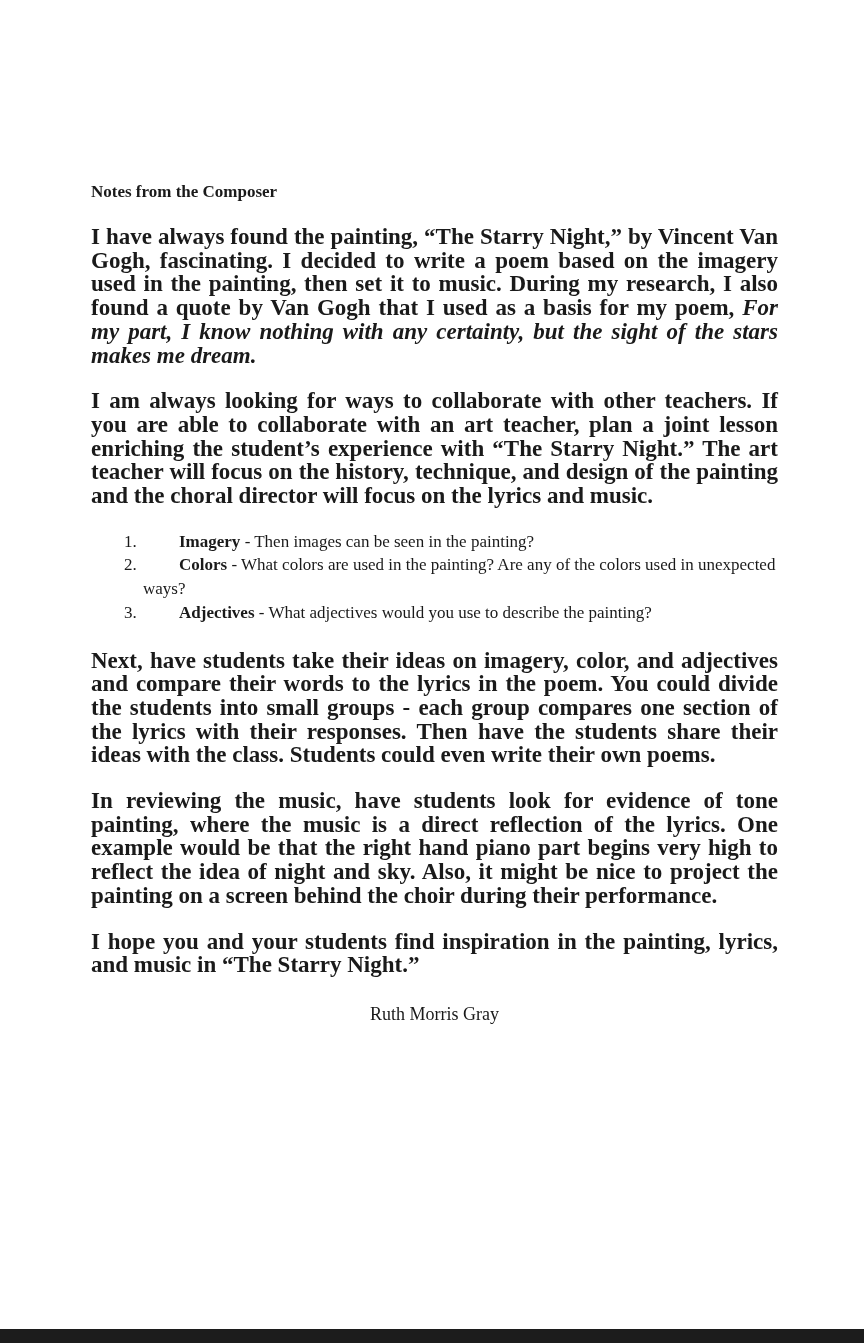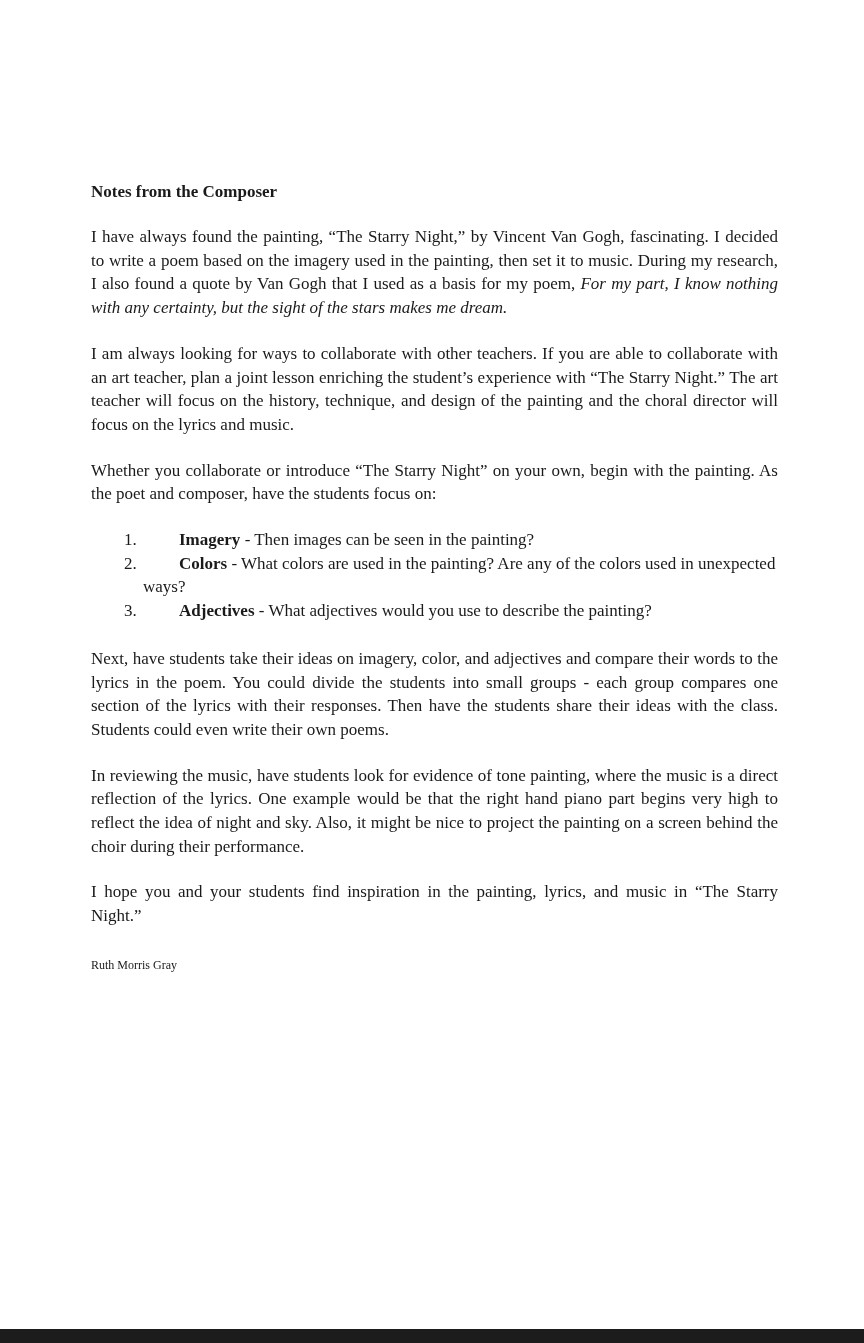--- a/index.html
+++ b/index.html
@@ -22,41 +22,42 @@
     top: 182px;
     left: 91px;
     width: 687px;
   }
   .doc-title {
     font-size: 17px;
     font-weight: bold;
     margin-bottom: 23px;
   }
   .para {
-    font-size: 17px;
+    font-size: 23px;
     line-height: 23.7px;
     text-align: justify;
     margin-bottom: 22px;
+    font-weight: bold;
   }
   .para em { font-style: italic; }
   ol.focus-list {
     margin: 0 0 24px 0;
     padding-left: 50px;
     font-size: 17px;
     line-height: 23.7px;
   }
   ol.focus-list li {
     text-align: left;
     padding-left: 2px;
   }
   ol.focus-list li .term { font-weight: bold; margin-left: 36px; }
   .signature {
-    font-size: 12px;
+    font-size: 18px;
     line-height: 23.7px;
-    text-align: left;
+    text-align: center;
     margin-top: 26px;
   }
   .bottom-bar {
     position: absolute;
     left: 0;
     bottom: 0;
     width: 864px;
     height: 14px;
     background: #1c1c1c;
   }
@@ -66,21 +67,20 @@
 
 <div class="page">
   <div class="content">
 
     <h1 class="doc-title">Notes from the Composer</h1>
 
     <p class="para"><span>I have always found the painting, “The Starry Night,” by Vincent Van Gogh, fascinating. I decided to write a poem based on the imagery used in the painting, then set it to music. During my research, I also found a quote by Van Gogh that I used as a basis for my poem, </span><em>For my part, I know nothing with any certainty, but the sight of the stars makes me dream.</em></p>
 
     <p class="para">I am always looking for ways to collaborate with other teachers. If you are able to collaborate with an art teacher, plan a joint lesson enriching the student’s experience with “The Starry Night.” The art teacher will focus on the history, technique, and design of the painting and the choral director will focus on the lyrics and music.</p>
 
-    <p class="para">Whether you collaborate or introduce “The Starry Night” on your own, begin with the painting. As the poet and composer, have the students focus on:</p>
 
     <ol class="focus-list">
       <li><span class="term">Imagery</span><span> - Then images can be seen in the painting?</span></li>
       <li><span class="term">Colors</span><span> - What colors are used in the painting? Are any of the colors used in unexpected ways?</span></li>
       <li><span class="term">Adjectives</span><span> - What adjectives would you use to describe the painting?</span></li>
     </ol>
 
     <p class="para">Next, have students take their ideas on imagery, color, and adjectives and compare their words to the lyrics in the poem. You could divide the students into small groups - each group compares one section of the lyrics with their responses. Then have the students share their ideas with the class. Students could even write their own poems.</p>
 
     <p class="para">In reviewing the music, have students look for evidence of tone painting, where the music is a direct reflection of the lyrics. One example would be that the right hand piano part begins very high to reflect the idea of night and sky. Also, it might be nice to project the painting on a screen behind the choir during their performance.</p>

